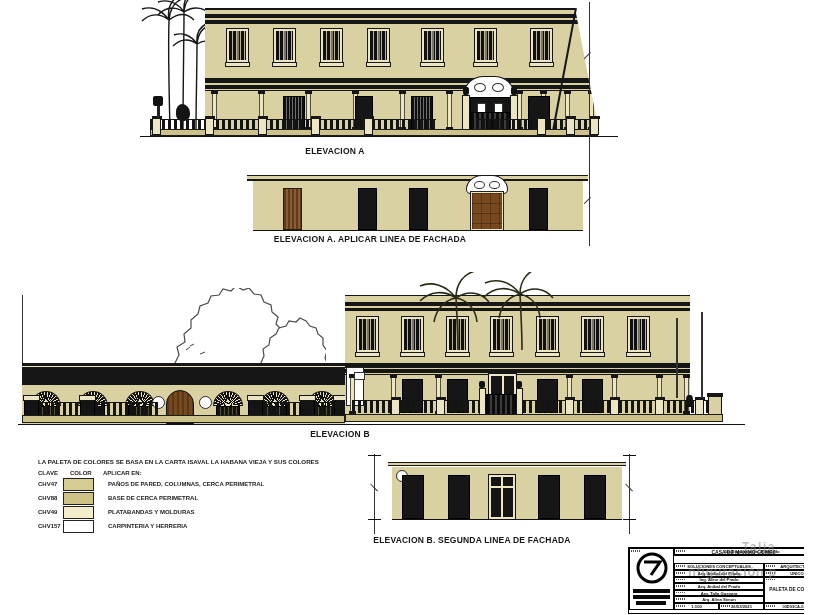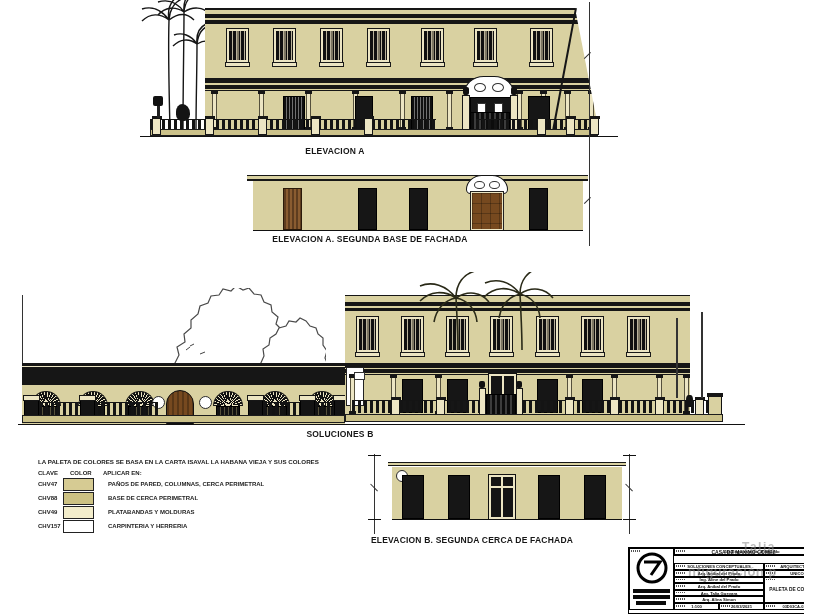--- a/index.html
+++ b/index.html
@@ -105,23 +105,23 @@
     <svg width="175" height="80" viewBox="0 0 175 80">
       <g stroke="#2a2a18" fill="none" stroke-width="1.6">
         <path d="M48,26 c-12,-8 -26,-7 -36,3 M48,26 c-10,-13 -24,-17 -36,-12 M48,26 c0,-15 8,-24 19,-27 M48,26 c12,-8 25,-6 33,4 M48,26 c12,2 20,12 21,24 M48,26 c-12,2 -20,12 -22,24"></path>
         <path d="M112,22 c-12,-8 -26,-7 -36,3 M112,22 c-10,-13 -23,-16 -35,-11 M112,22 c0,-14 8,-23 19,-26 M112,22 c12,-8 25,-6 33,4 M112,22 c12,3 19,12 20,24 M112,22 c-12,3 -19,12 -21,24"></path>
         <path d="M48,26 C49,45 50,60 50,78 M112,22 C113,42 114,60 114,78"></path>
       </g>
     </svg>
   </div>
 
   <div class="lbl" style="left:270px;top:146px;width:130px">ELEVACION A</div>
-  <div class="lbl" style="left:250px;top:234px;width:240px">ELEVACION A. SEGUNDA BASE DE FACHADA</div>
-  <div class="lbl" style="left:280px;top:429px;width:120px">SOLUCIONES B</div>
-  <div class="lbl" style="left:352px;top:535px;width:240px">ELEVACION B. SEGUNDA CERCA DE FACHADA</div>
+  <div class="lbl" style="left:250px;top:234px;width:240px">ELEVACION A. APLICAR LINEA DE FACHADA</div>
+  <div class="lbl" style="left:280px;top:429px;width:120px">ELEVACION B</div>
+  <div class="lbl" style="left:352px;top:535px;width:240px">ELEVACION B. SEGUNDA LINEA DE FACHADA</div>
 
   <div>
     <div class="lg-t" style="left:38px;top:458px">LA PALETA DE COLORES SE BASA EN LA CARTA ISAVAL LA HABANA VIEJA Y SUS COLORES</div>
     <div class="lg-s" style="left:38px;top:470px">CLAVE</div>
     <div class="lg-s" style="left:70px;top:470px">COLOR</div>
     <div class="lg-s" style="left:103px;top:470px">APLICAR EN:</div>
 
     <div class="lg-s" style="left:38px;top:481px">CHV47</div>
     <div class="swatch" style="left: 63px; top: 478px; background: rgb(214, 203, 147);"></div>
     <div class="lg-s" style="left:108px;top:481px">PAÑOS DE PARED, COLUMNAS, CERCA PERIMETRAL</div>

